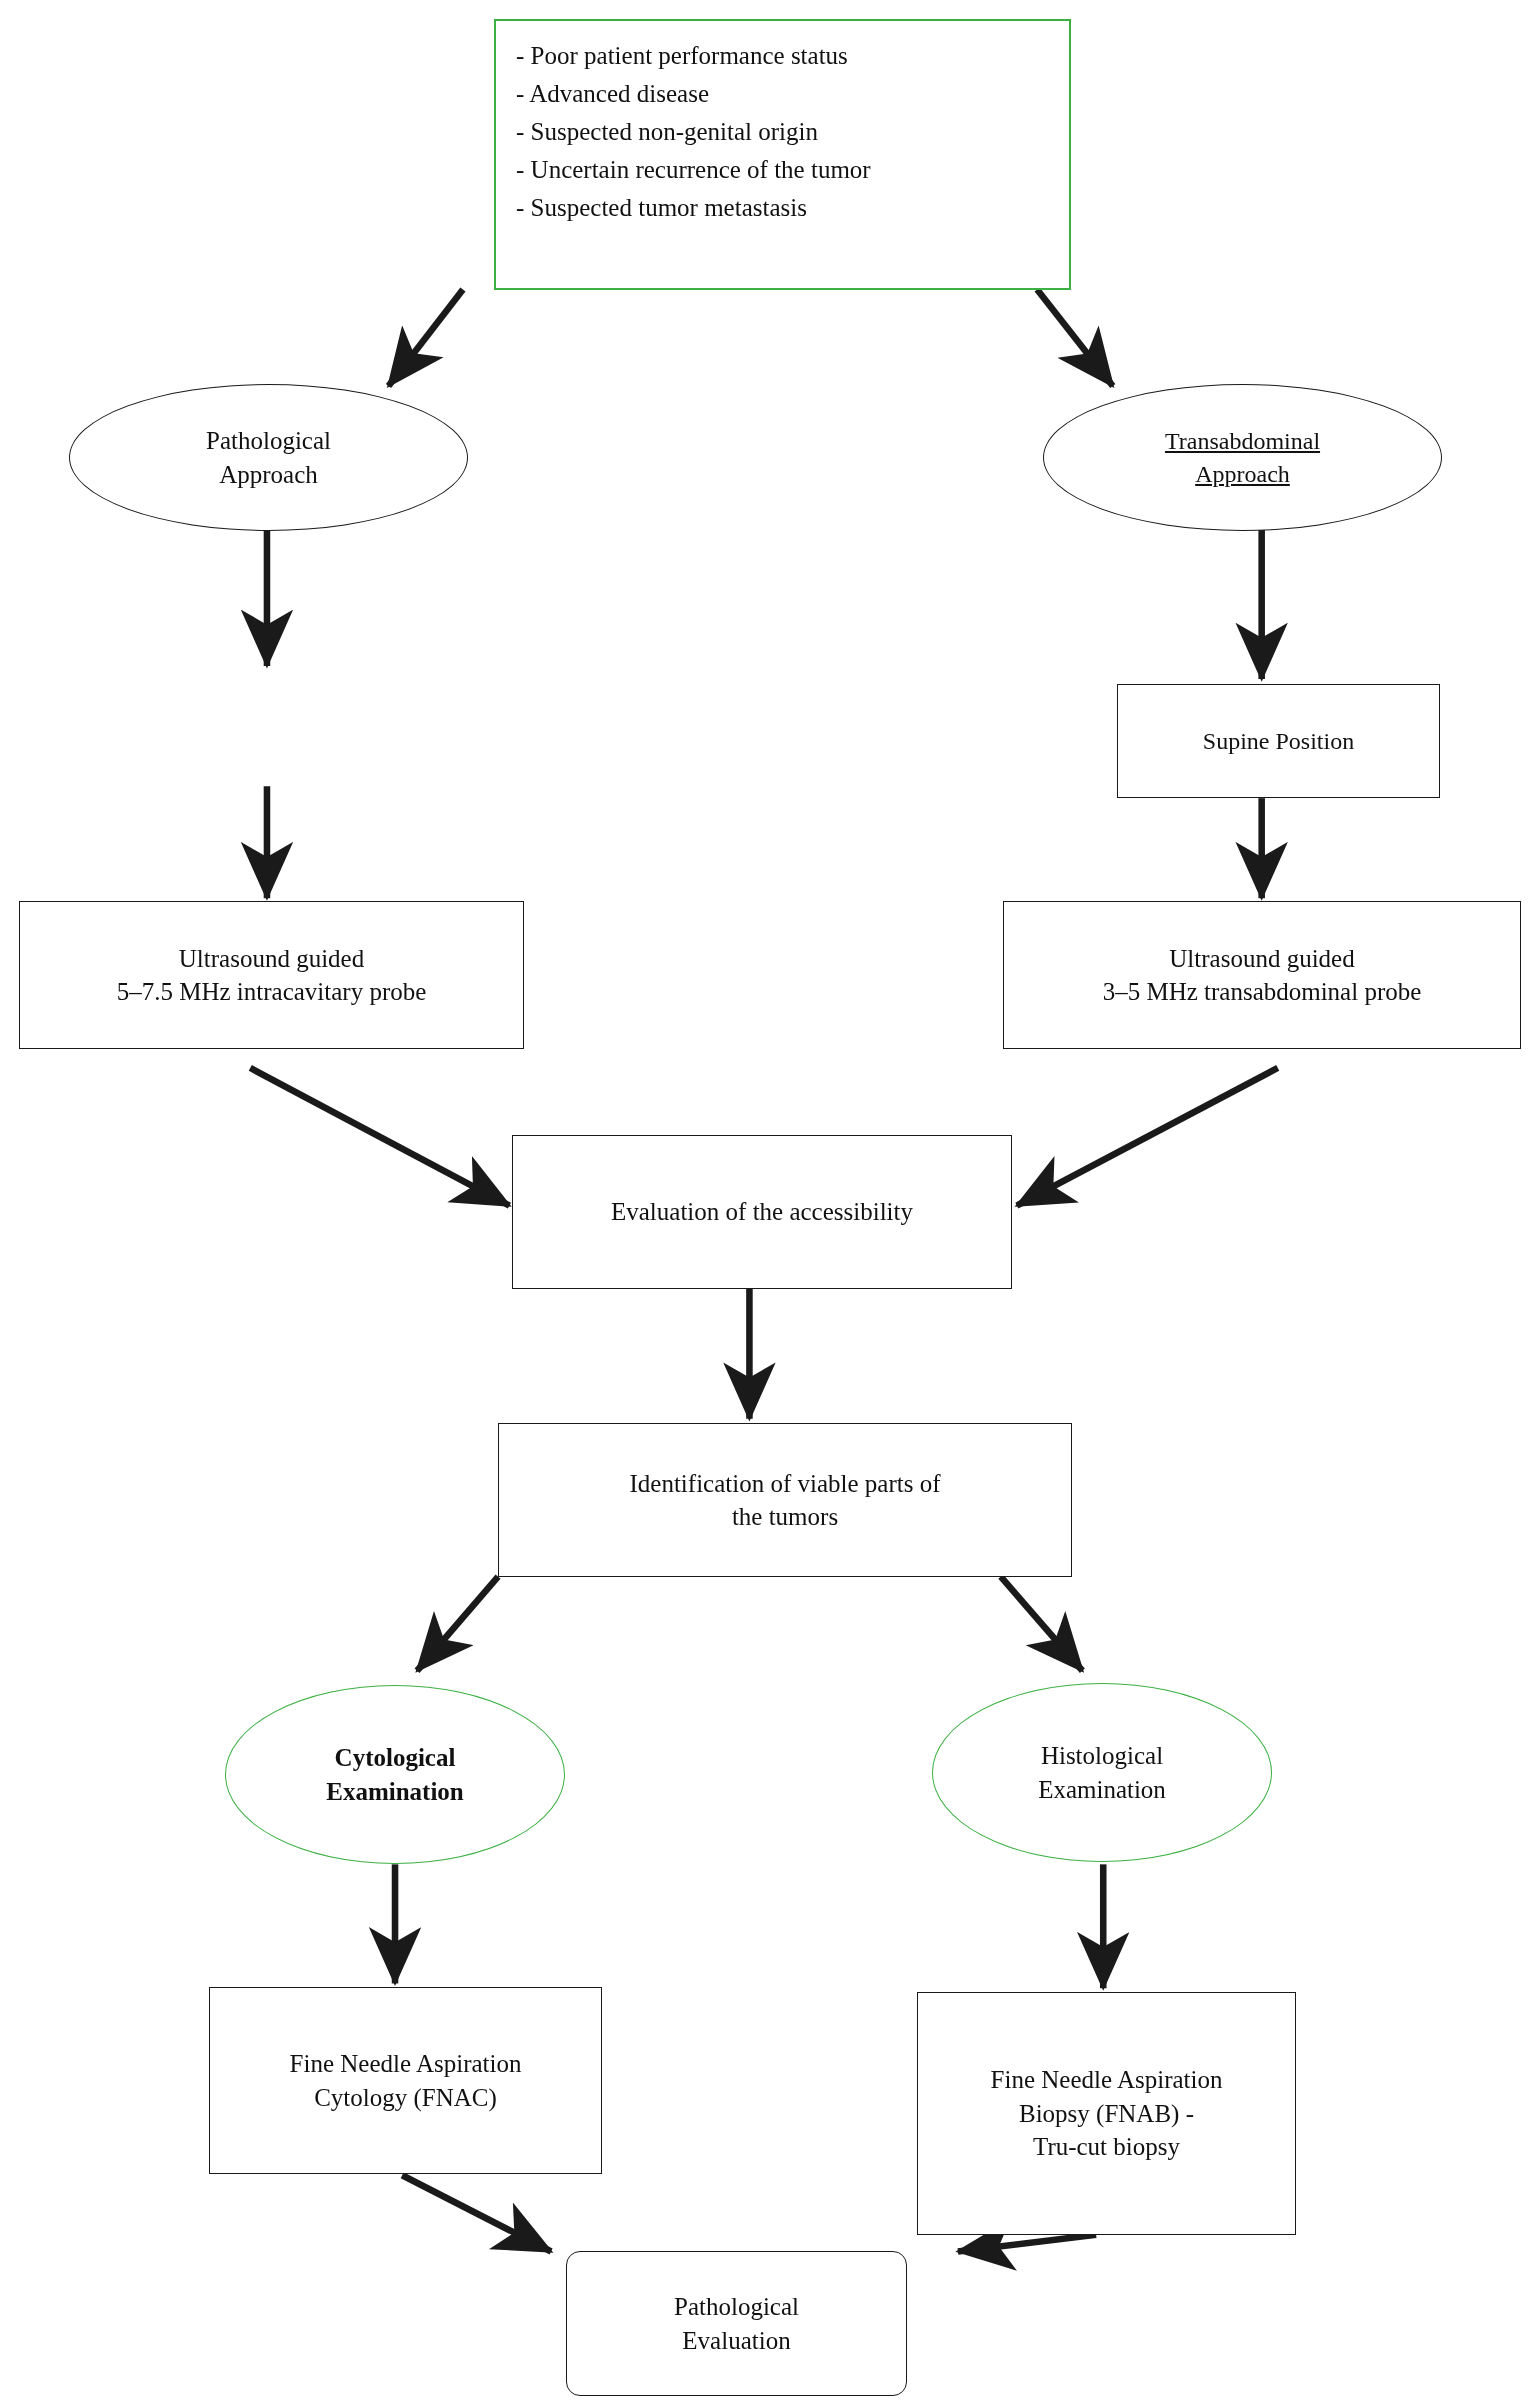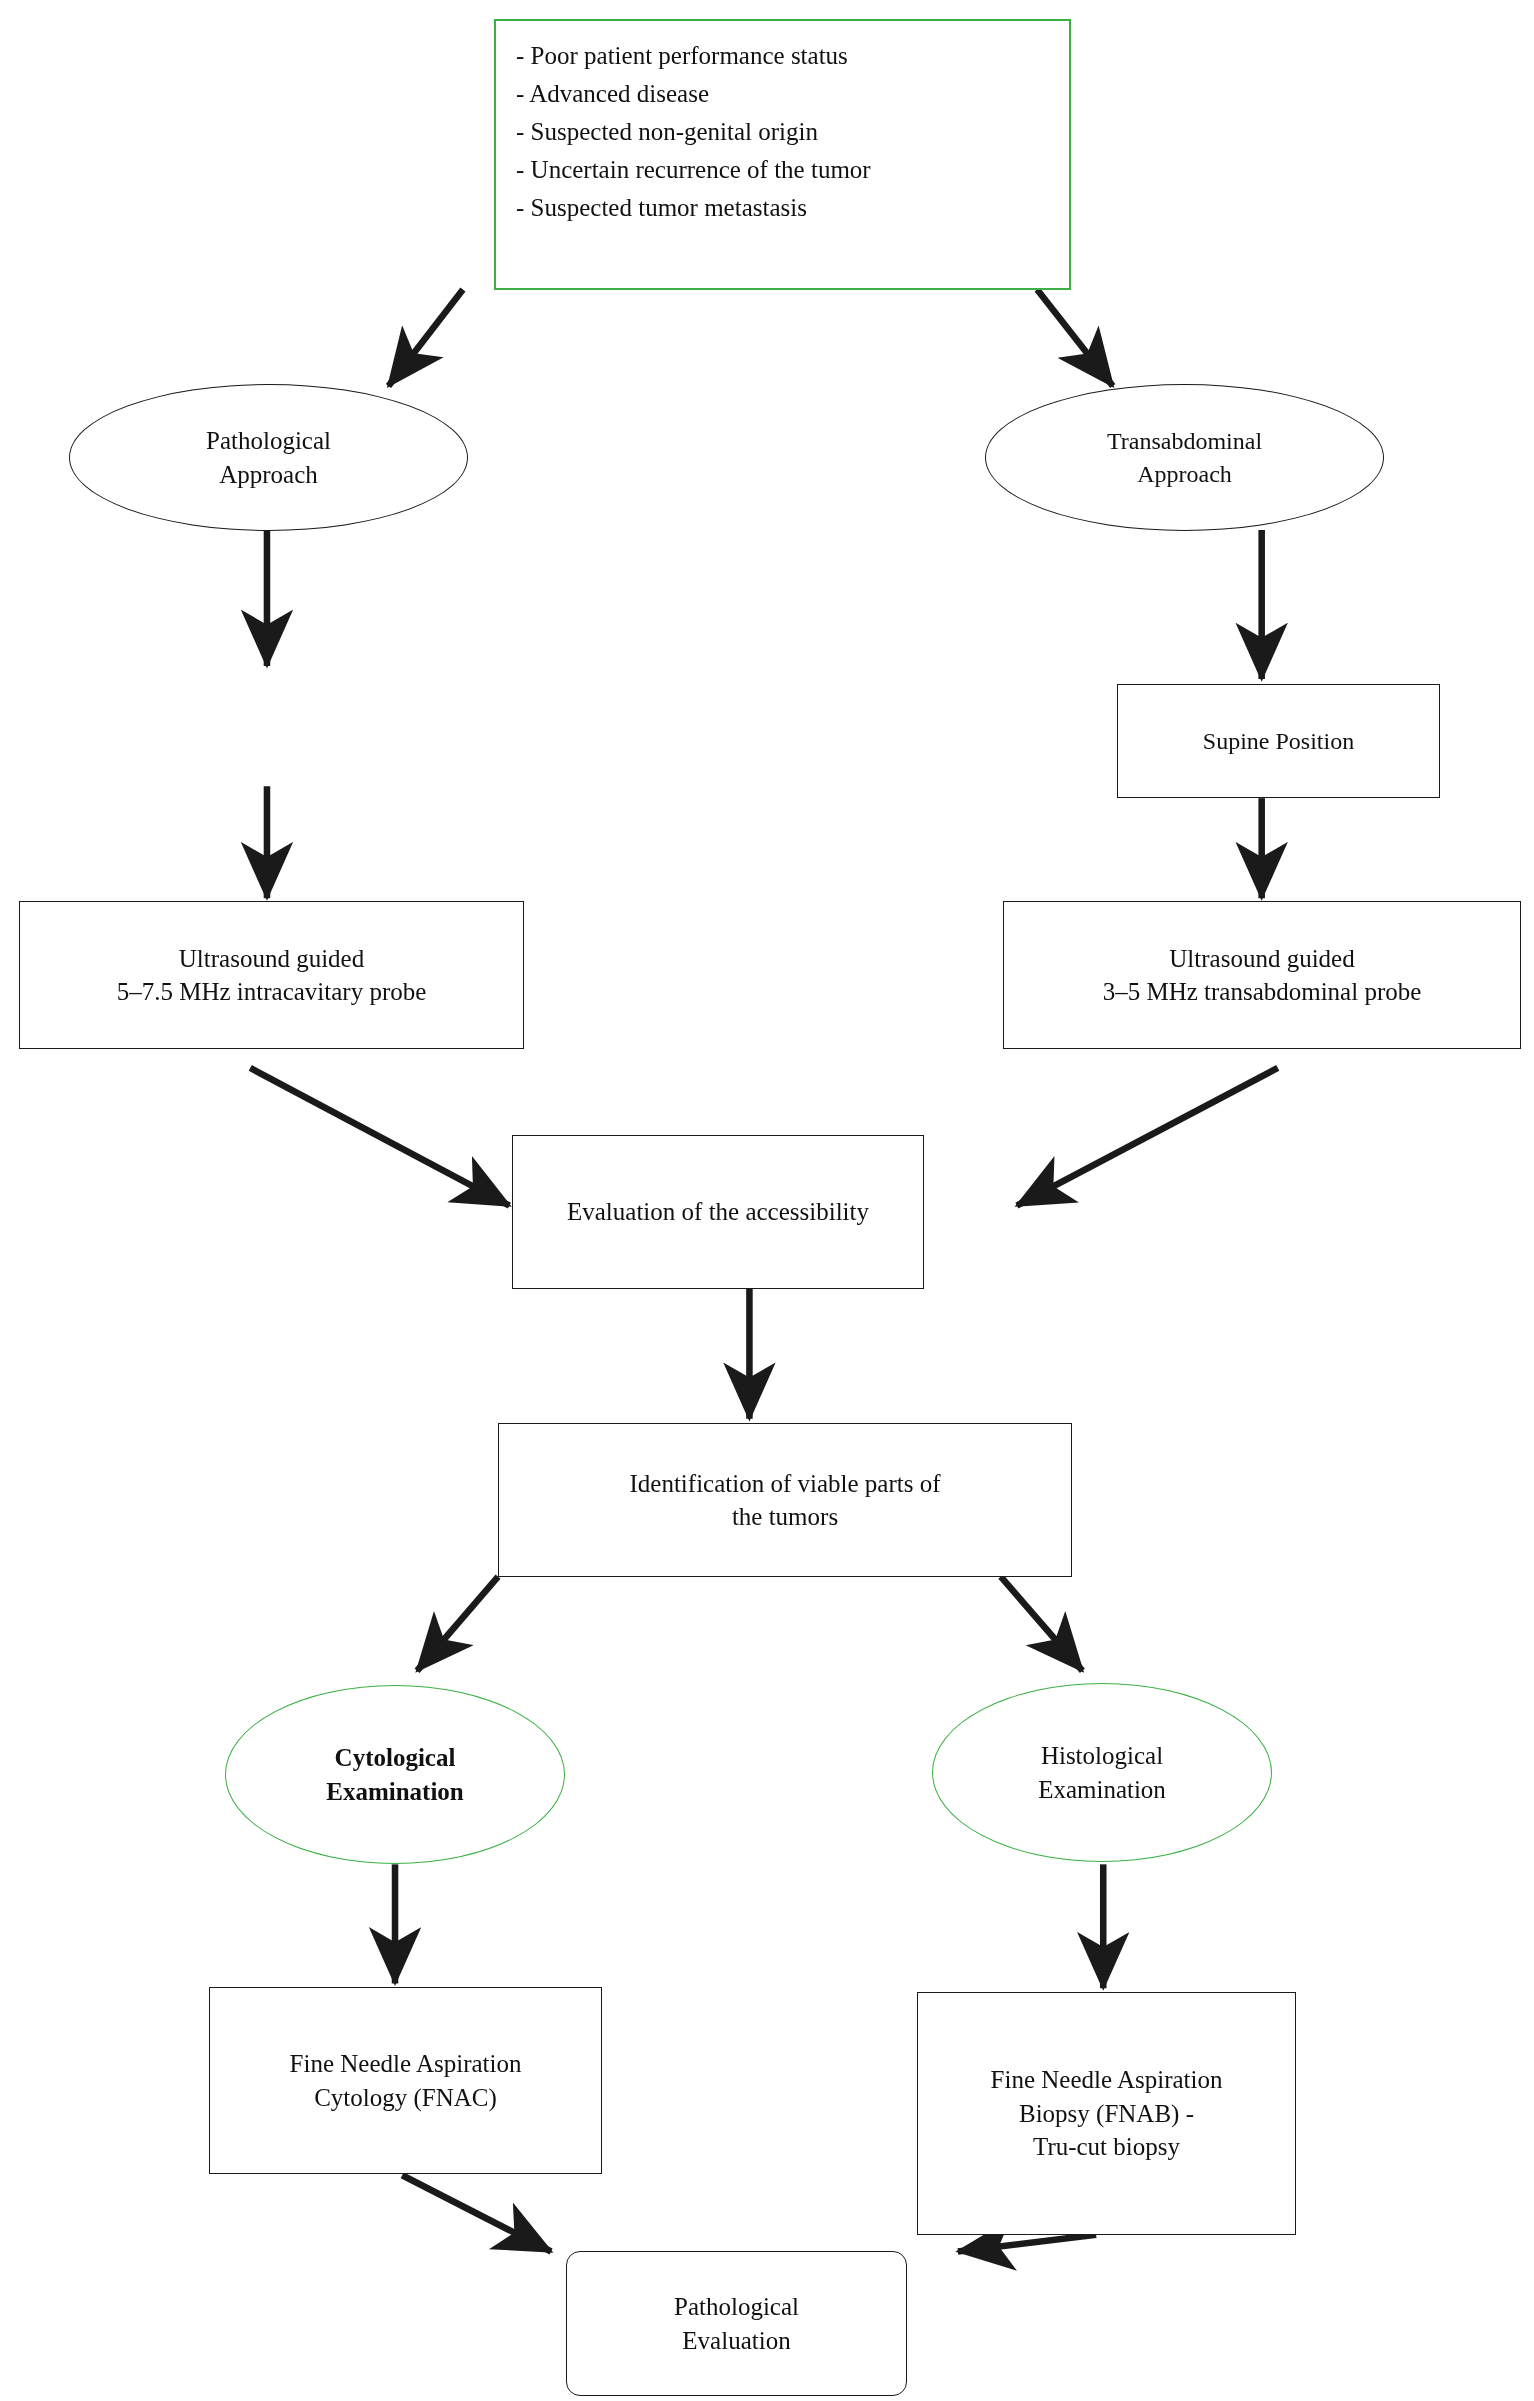--- a/index.html
+++ b/index.html
@@ -119,41 +119,41 @@
 - Suspected non-genital origin
 - Uncertain recurrence of the tumor
 - Suspected tumor metastasis</div>
   </div>
 
   <div class="node ellipse" style="left:69px; top:384px; width:399px; height:147px;">
     <div class="txt fs-42">Pathological
 Approach</div>
   </div>
 
-  <div class="node ellipse" style="left:985px; top:384px; width:399px; height:147px;">
+  <div class="node ellipse" style="left:1043px; top:384px; width:399px; height:147px;text-decoration:underline;">
     <div class="txt fs-40">Transabdominal
 Approach</div>
   </div>
 
 
   <div class="node rect" style="left:1117px; top:684px; width:323px; height:114px;">
     <div class="txt fs-40">Supine Position</div>
   </div>
 
   <div class="node rect" style="left:19px; top:901px; width:505px; height:148px;">
     <div class="txt fs-42">Ultrasound guided
 5–7.5 MHz  intracavitary probe</div>
   </div>
 
   <div class="node rect" style="left:1003px; top:901px; width:518px; height:148px;">
     <div class="txt fs-42">Ultrasound guided
 3–5 MHz  transabdominal probe</div>
   </div>
 
-  <div class="node rect" style="left:512px; top:1135px; width:412px; height:154px;">
+  <div class="node rect" style="left:512px; top:1135px; width:500px; height:154px;">
     <div class="txt fs-42">Evaluation of  the accessibility</div>
   </div>
 
   <div class="node rect" style="left:498px; top:1423px; width:574px; height:154px;">
     <div class="txt fs-42">Identification of viable parts of
 the tumors</div>
   </div>
 
   <div class="node ellipse green-border" style="left:225px; top:1685px; width:340px; height:179px;font-weight:bold;">
     <div class="txt fs-42">Cytological

